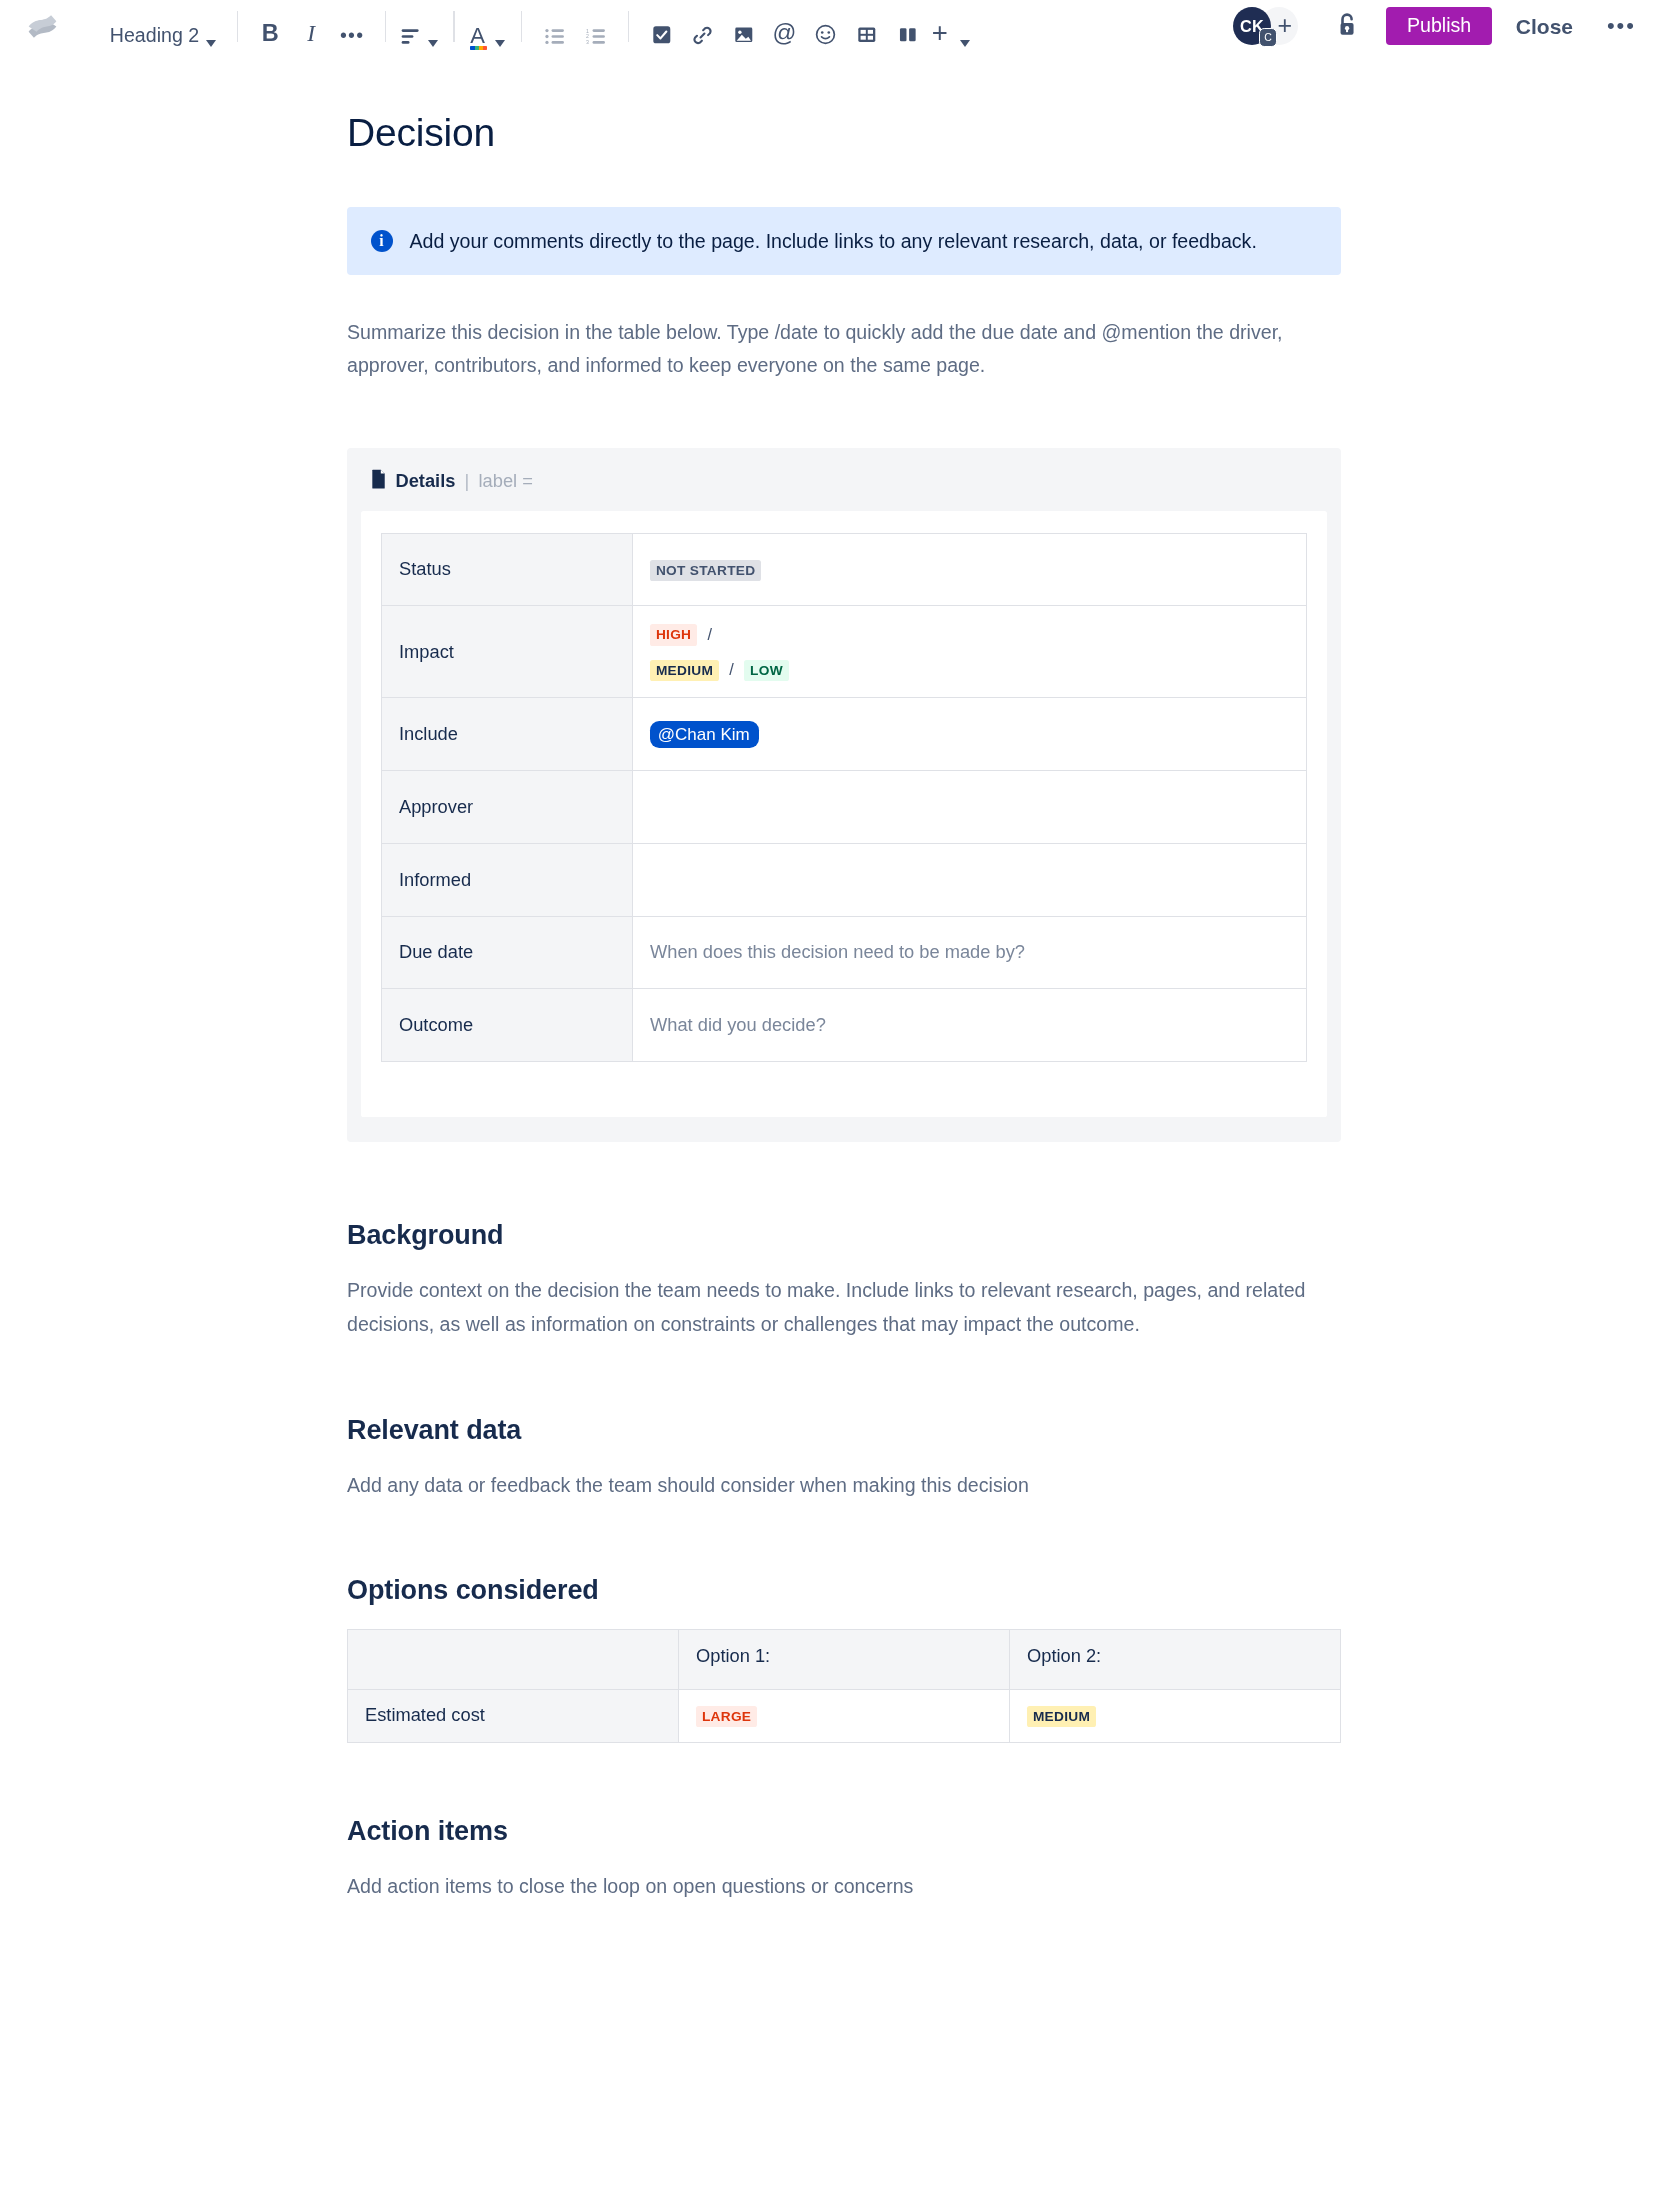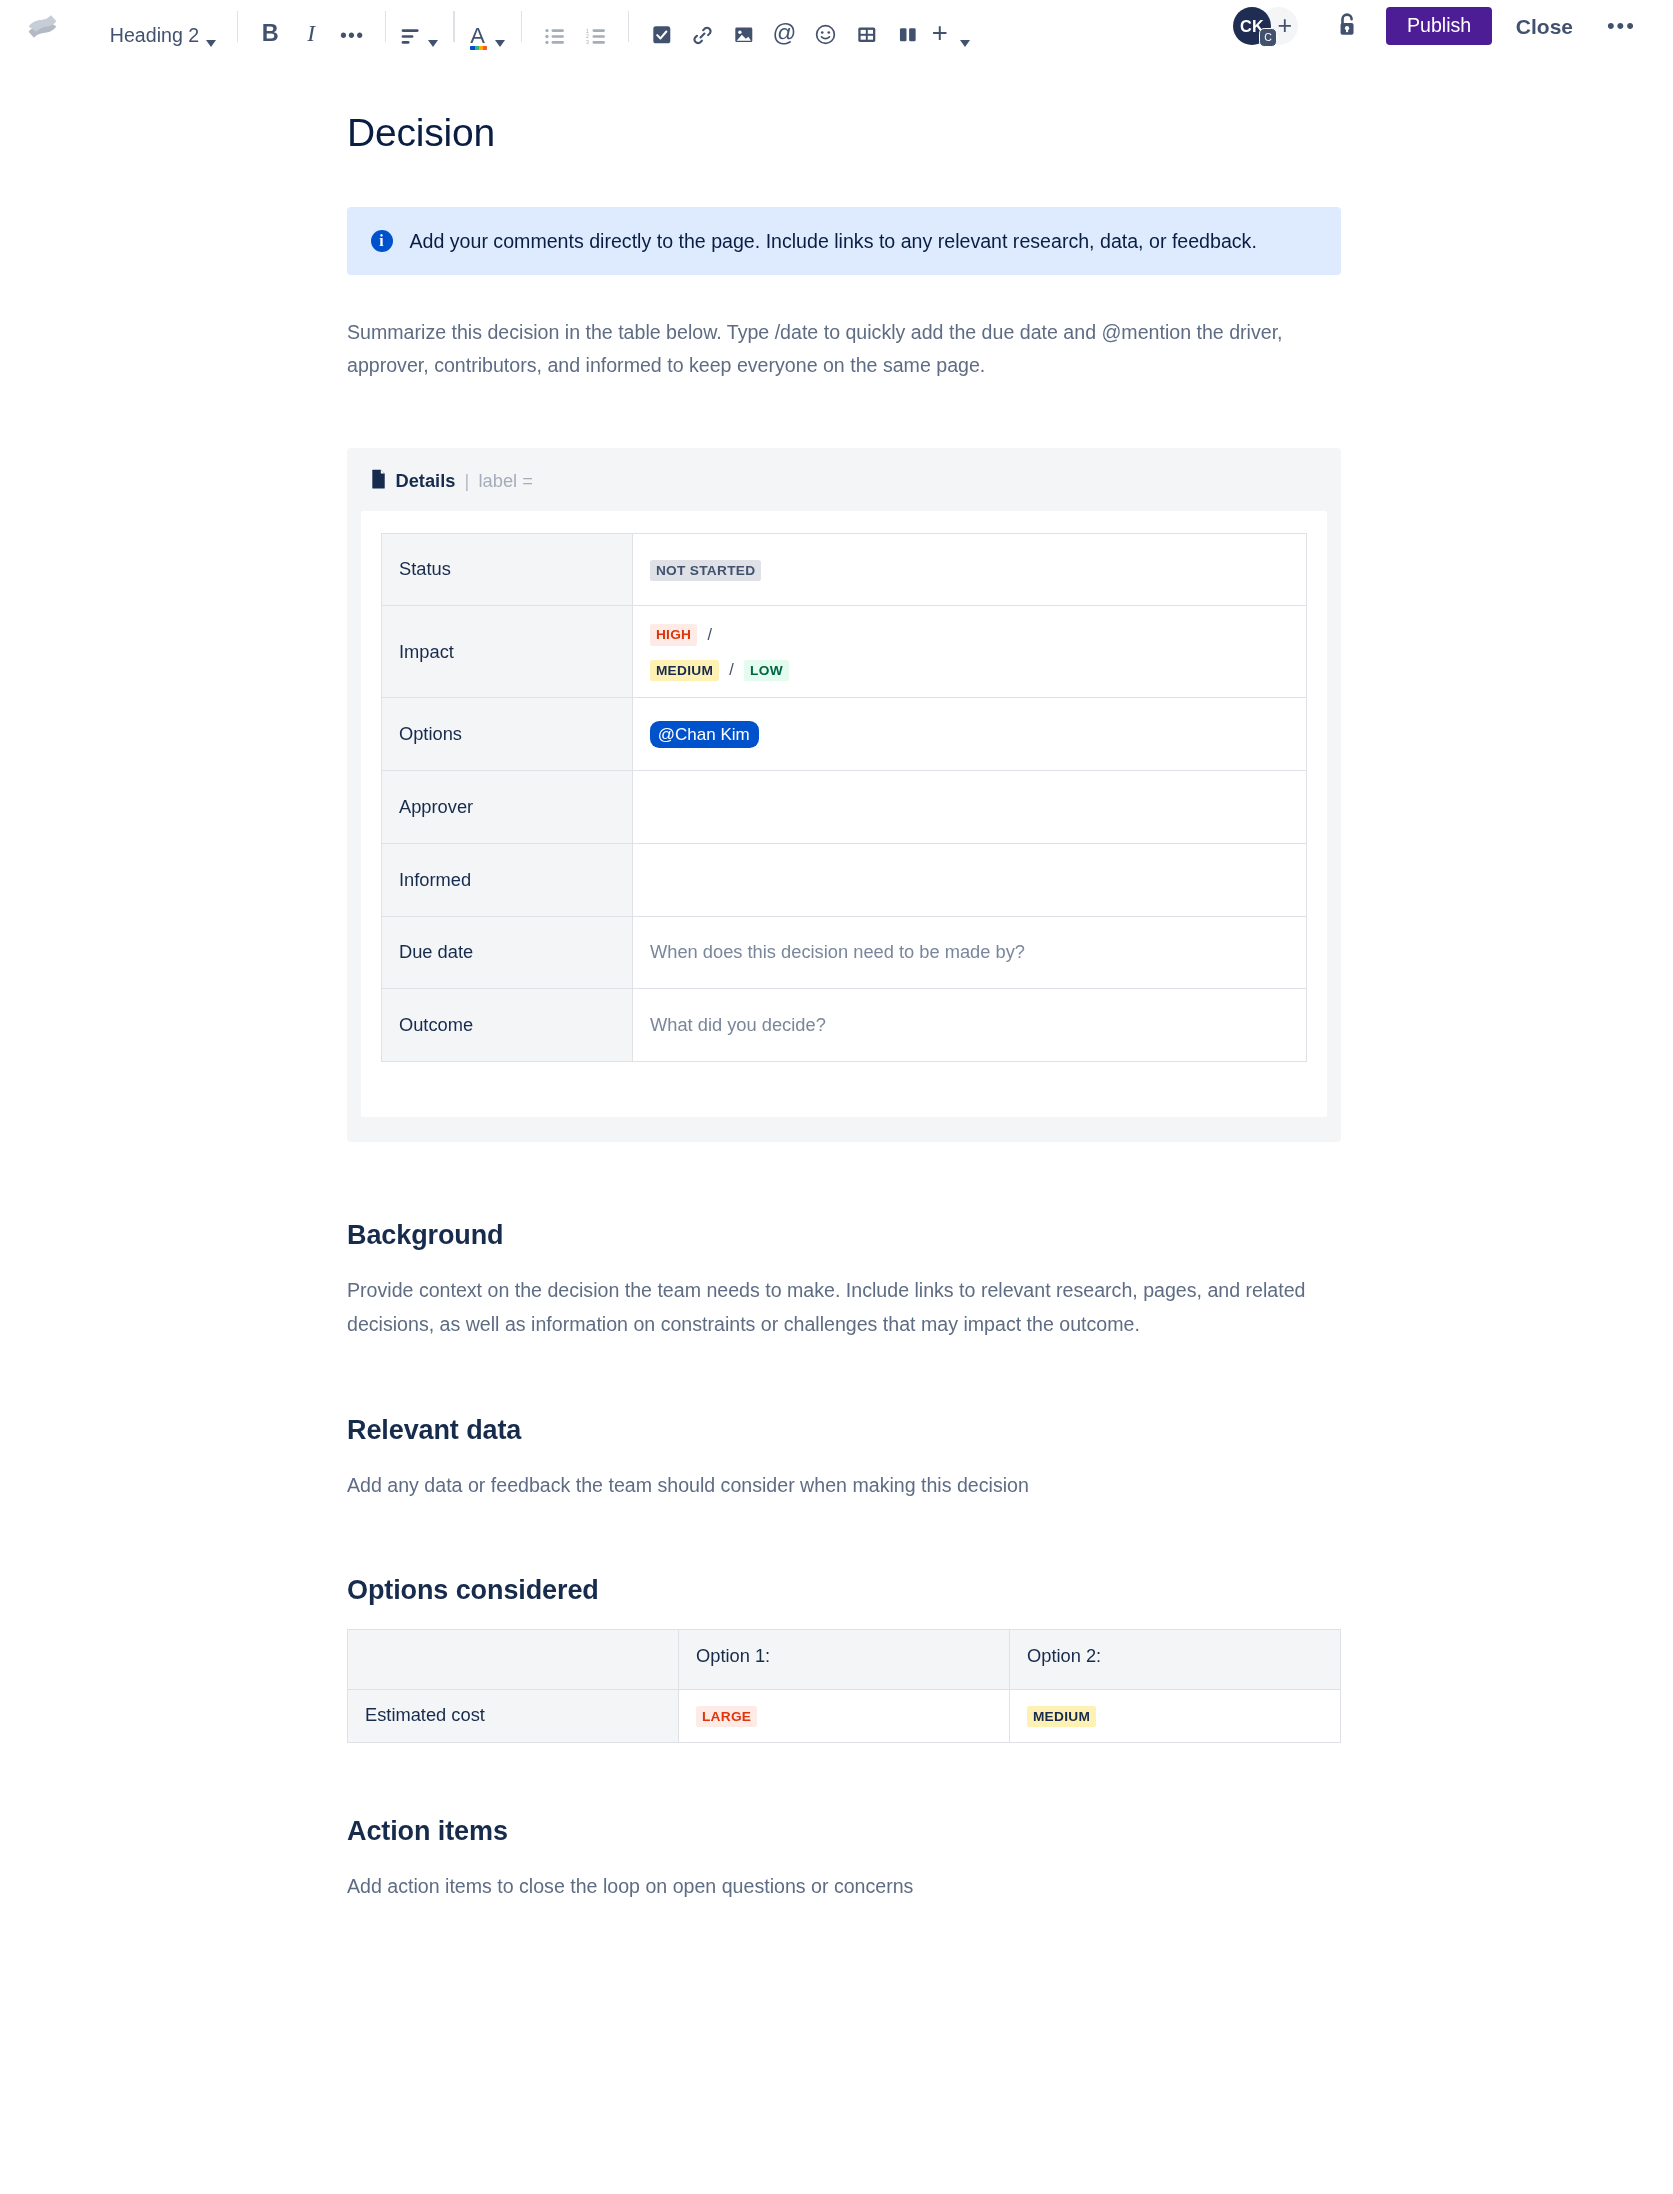--- a/index.html
+++ b/index.html
@@ -118,21 +118,21 @@
     padding-left: 10.5px;
     box-sizing: border-box;
   }
   .lock-btn {
     width: 41px; height: 41px;
     display: flex; align-items: center; justify-content: center;
     margin-left: 14.4px;
     flex: 0 0 auto;
   }
   .publish-btn {
-    background: #4c1d95;
+    background: #a21caf;
     color: #ffffff;
     font-size: 19.6px;
     border-radius: 3.9px;
     padding: 9.2px 21px;
     margin-left: 19.6px;
     flex: 0 0 auto;
     line-height: 1;
   }
   .close-btn {
     font-size: 21px;
@@ -541,21 +541,21 @@
                   <span class="sep-slash">/</span>
                 </div>
                 <div>
                   <span class="loz loz-yellow">MEDIUM</span>
                   <span class="sep-slash">/</span>
                   <span class="loz loz-green">LOW</span>
                 </div>
               </td>
             </tr>
             <tr class="tall">
-              <td class="key">Options</td>
+              <td class="key">Include</td>
               <td class="val">
                 <span class="mention">@Chan Kim</span>
               </td>
             </tr>
             <tr class="tall">
               <td class="key">Approver</td>
               <td class="val"></td>
             </tr>
             <tr class="tall">
               <td class="key">Informed</td>

